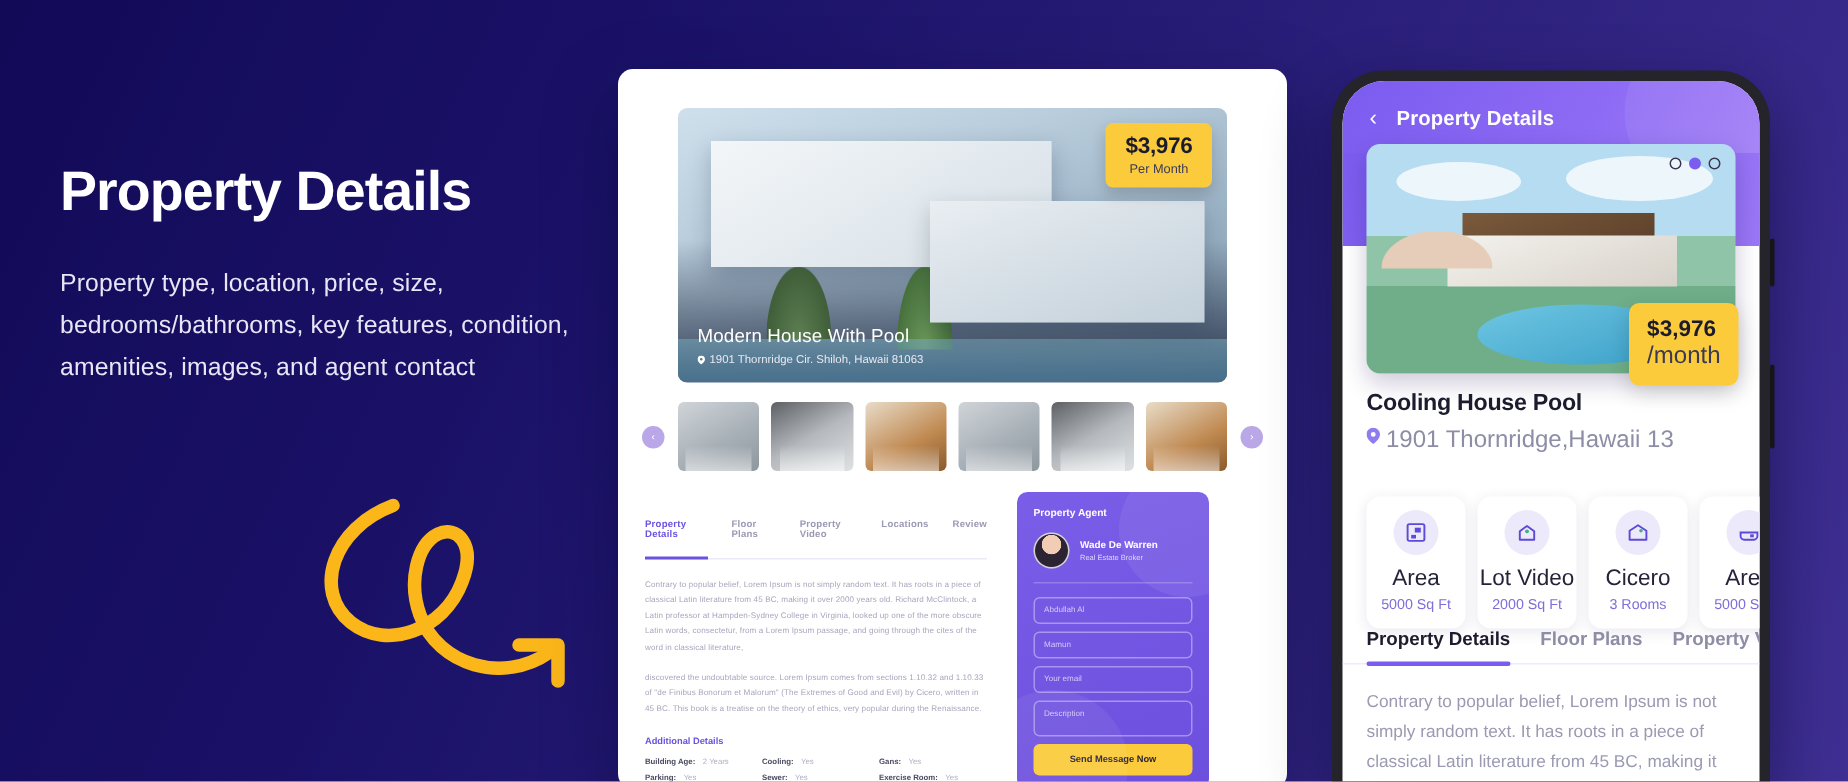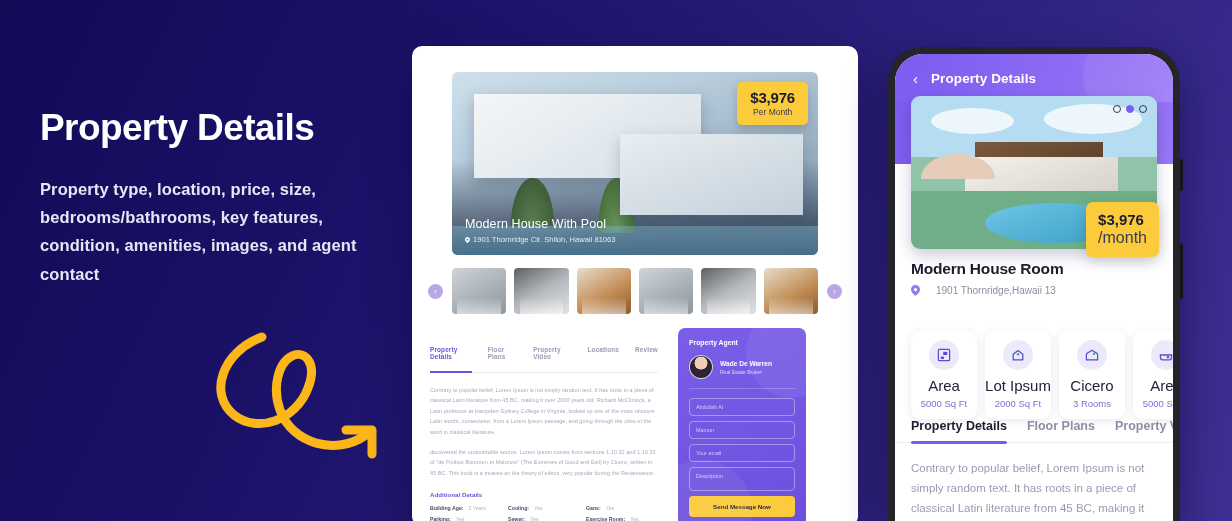--- a/index.html
+++ b/index.html
@@ -11,21 +11,21 @@
   }
 
   
   .left-panel { position: absolute; left: 40px; top: 108px; width: 360px; }
   .headline {
     font-size: 37px; font-weight: bold; color: #ffffff;
     letter-spacing: -0.6px; line-height: 1.1;
   }
   .subcopy {
     margin-top: 26px; font-size: 16.5px; line-height: 1.72;
-    color: #e8e6f6; font-weight: 700; letter-spacing: .1px;
+    color: #e8e6f6; font-weight: 400; letter-spacing: .1px;
   }
 
   
   .swoosh { position: absolute; left: 200px; top: 322px; width: 200px; height: 140px; }
 
   
   .desktop-card {
     position: absolute; left: 412px; top: 46px; width: 446px; height: 480px;
     background: #ffffff; border-radius: 10px;
     box-shadow: 0 18px 48px rgba(5,2,40,.38);
@@ -189,21 +189,21 @@
   .ph-hero .pool {
     position:absolute; left:30%; bottom:4%; width:56%; height:26%;
     border-radius: 50%; background: linear-gradient(160deg,#6fc6e2,#3a9fc8);
   }
   .ph-dots { position: absolute; right: 10px; top: 9px; display: flex; gap: 5px; }
   .ph-dots i { width: 8px; height: 8px; border-radius: 50%; border: 1.5px solid #3c3550; display: block; }
   .ph-dots i.on { background: #7b5cf0; border-color: #7b5cf0; }
 
   .ph-info { position: absolute; left: 16px; top: 206px; right: 16px; }
   .ph-pname { font-size: 15.5px; font-weight: bold; color: #1d1c2e; letter-spacing: -.2px; }
-  .ph-paddr { font-size: 10px; color: #8e8da6; margin-top: 7px; display: flex; align-items: flex-end; gap: 16px; }
+  .ph-paddr { font-size: 16px; color: #8e8da6; margin-top: 7px; display: flex; align-items: flex-start; gap: 4px; }
   .ph-price {
     position: absolute; right: 14px; top: 148px; background: #FBCB3C;
     border-radius: 7px; padding: 9px 12px 10px; box-shadow: 0 5px 14px rgba(0,0,0,.16);
   }
   .ph-price .amt { font-size: 15px; font-weight: bold; color: #1b1b2c; }
   .ph-price .per { font-size: 16px; color: #3a3a52; margin-top: 1px; }
 
   .ph-features { position: absolute; left: 16px; top: 277px; display: flex; gap: 8px; }
   .feat {
     width: 66px; background: #fff; border-radius: 9px; padding: 9px 0 10px;
@@ -359,21 +359,21 @@
         <i></i>
       </div>
     </div>
 
     <div class="ph-price">
       <div class="amt">$3,976</div>
       <div class="per">/month</div>
     </div>
 
     <div class="ph-info">
-      <div class="ph-pname">Modern House Room</div>
+      <div class="ph-pname">Cooling House Pool</div>
       <div class="ph-paddr">
         <svg width="9" height="11" viewBox="0 0 10 12">
           <path d="M5 0C2.2 0 0 2.2 0 5c0 3.6 5 7 5 7s5-3.4 5-7c0-2.8-2.2-5-5-5zm0 6.8A1.8 1.8 0 1 1 5 3.2a1.8 1.8 0 0 1 0 3.6z" fill="#8e7cf0"></path>
         </svg>
         <span>1901 Thornridge,Hawaii 13</span>
       </div>
     </div>
 
     <div class="ph-features">
       <div class="feat">
@@ -387,21 +387,21 @@
         <div class="feat-t">Area</div>
         <div class="feat-v">5000 Sq Ft</div>
       </div>
       <div class="feat">
         <div class="feat-ico">
           <svg width="16" height="16" viewBox="0 0 20 20">
               <path d="M4 16V9l6-4.5L16 9v7z" fill="none" stroke="#5b4bd6" stroke-width="1.6" stroke-linejoin="round"></path>
               <circle cx="10" cy="9" r="1.6" fill="#3fb27f"></circle>
             </svg>
         </div>
-        <div class="feat-t">Lot Ipsum</div>
+        <div class="feat-t">Lot Video</div>
         <div class="feat-v">2000 Sq Ft</div>
       </div>
       <div class="feat">
         <div class="feat-ico">
           <svg width="16" height="16" viewBox="0 0 20 20">
               <path d="M3 16V8.5L10 4l7 4.5V16z" fill="none" stroke="#5b4bd6" stroke-width="1.6" stroke-linejoin="round"></path>
               <circle cx="12.5" cy="8.5" r="1.5" fill="#3fb27f"></circle>
             </svg>
         </div>
         <div class="feat-t">Cicero</div>

